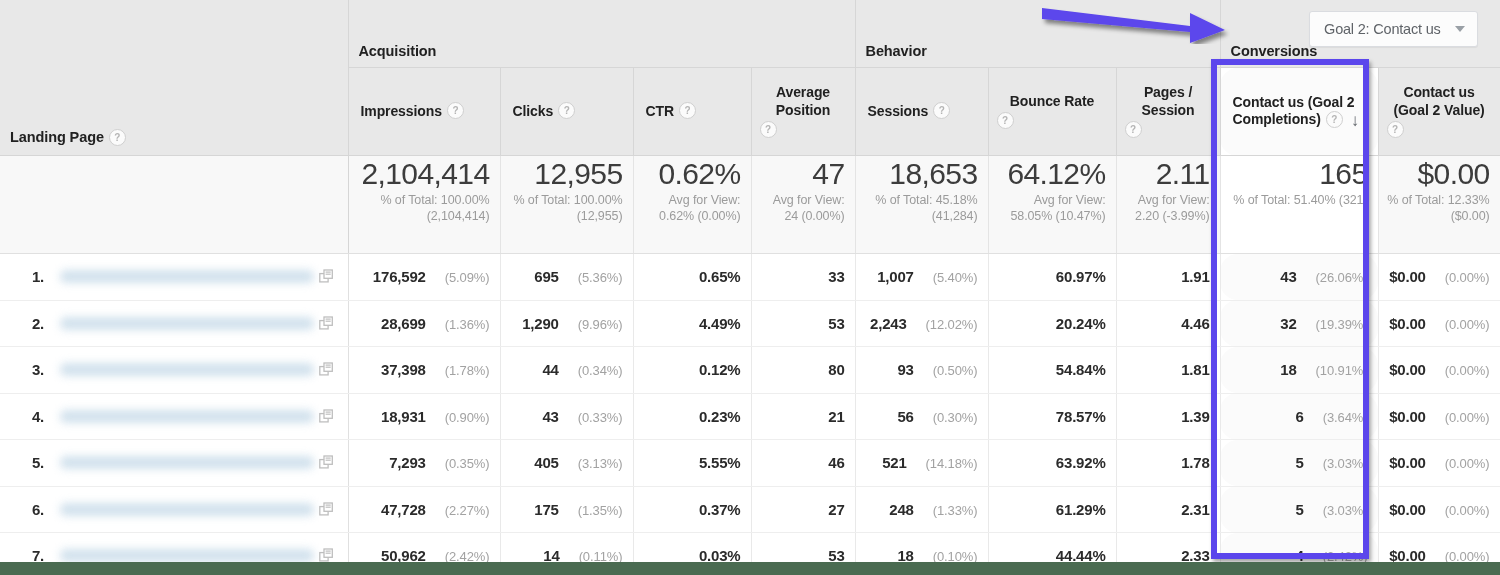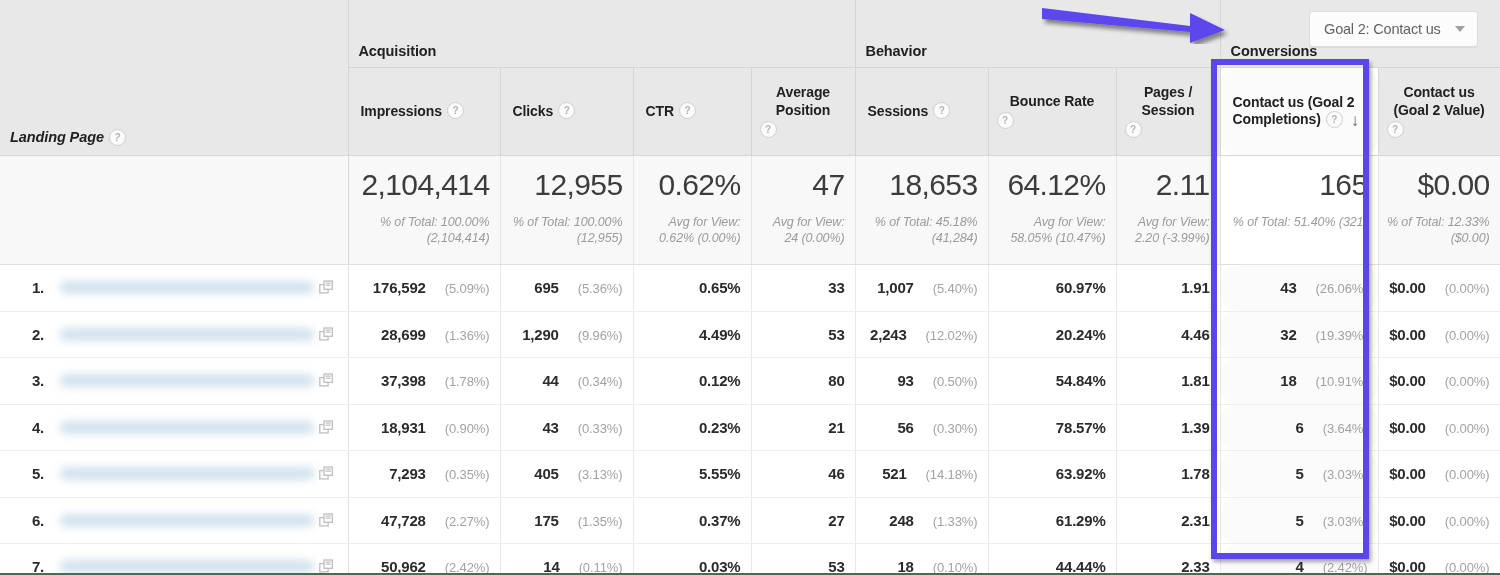--- a/index.html
+++ b/index.html
@@ -39,21 +39,20 @@
   
   .dim-head {
     background: #e8e8e8;
     border-right: 1px solid #d6d6d6;
     border-bottom: 1px solid #d6d6d6;
     vertical-align: middle;
     padding-left: 38px;
     font-size: 14.5px;
     font-weight: bold;
     color: #212121;
-    font-style: italic;
   }
 
   
   .metric-row td {
     height: 87px;
     background: #e8e8e8;
     border-right: 1px solid #d6d6d6;
     border-bottom: 1px solid #d6d6d6;
     vertical-align: middle;
     text-align: center;
@@ -125,38 +124,37 @@
   }
 
   
   .sum-row td {
     height: 95px;
     background: #f8f8f8;
     border-right: 1px solid #e4e4e4;
     border-bottom: 1px solid #e0e0e0;
     vertical-align: top;
     text-align: right;
-    padding: 13px 10px 0 6px;
+    padding: 2px 10px 0 6px;
   }
   .sum-row td.dim-sum { background: #f8f8f8; border-right: 1px solid #d6d6d6; }
   .sum-big {
     font-size: 30px;
     font-weight: normal;
     color: #3c3c3c;
     line-height: 1.06;
     letter-spacing: -0.6px;
     white-space: nowrap;
   }
   .sum-sub {
     font-size: 12.5px;
     color: #9b9b9b;
     line-height: 1.28;
-    margin-top: 13px;
+    margin-top: 2px;
     letter-spacing: -0.1px;
-    font-style: italic;
   }
 
   
   .data-row td {
     height: 45.5px;
     background: #ffffff;
     border-right: 1px solid #e9e9e9;
     border-bottom: 1px solid #eeeeee;
     vertical-align: middle;
     text-align: right;

